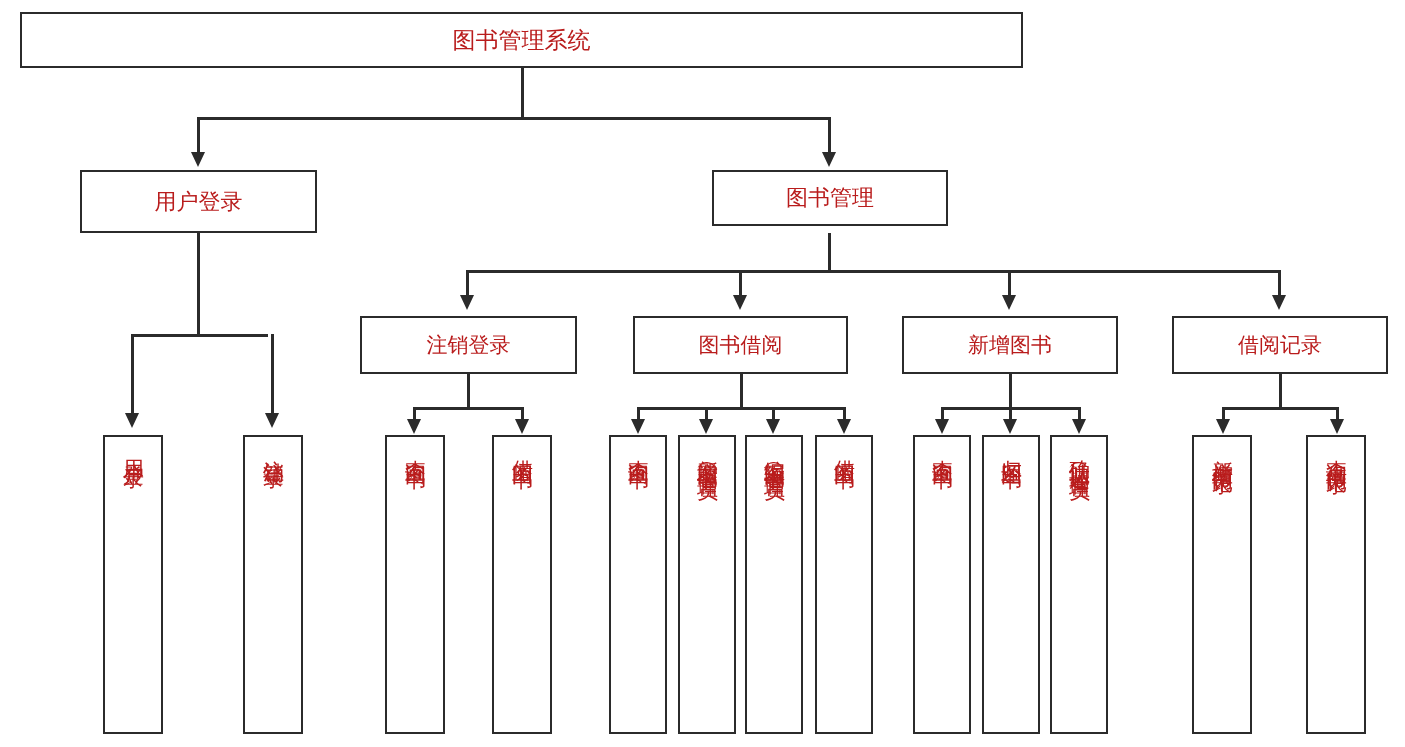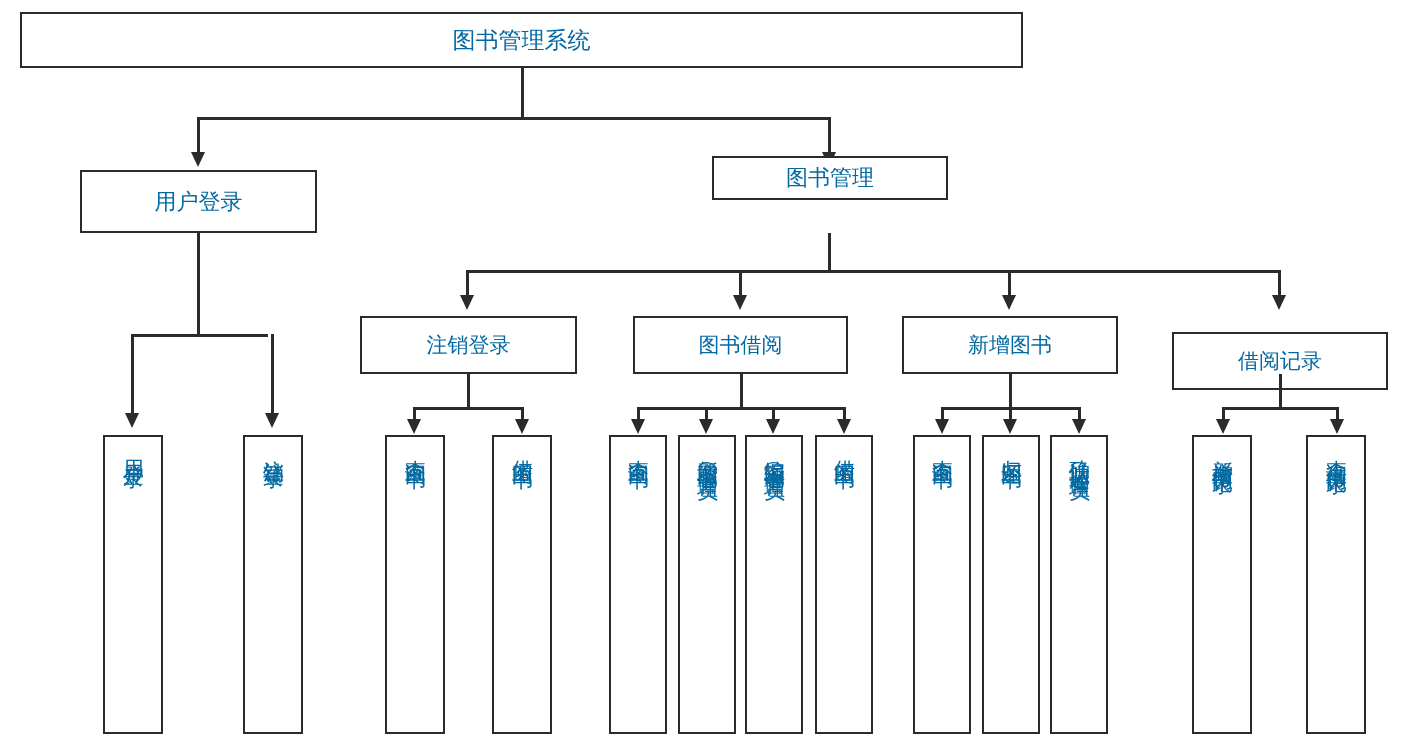--- a/index.html
+++ b/index.html
@@ -19,21 +19,21 @@
   }
   
   .node {
     position: absolute;
     box-sizing: border-box;
     border: 2.5px solid #2b2b2b;
     background: #ffffff;
     display: flex;
     align-items: center;
     justify-content: center;
-    color: #0369a1;
+    color: #b91c1c;
     text-align: right;
   }
   .node.root   { font-size: 23px; }
   .node.lvl2   { font-size: 22px; }
   .node.lvl3   { font-size: 21px; }
   .node-label {
     line-height: 1.15;
     white-space: nowrap;
   }
   
@@ -89,21 +89,21 @@
 
   <div class="vline" style="left:197px; top:117px; height:36px;"></div>
   <div class="arrow" style="left:191px; top:152px;"></div>
   <div class="vline" style="left:828px; top:117px; height:36px;"></div>
   <div class="arrow" style="left:822px; top:152px;"></div>
 
   <div class="node lvl2" style="left:80px; top:170px; width:237px; height:63px;">
     <span class="node-label">用户登录</span>
   </div>
 
-  <div class="node lvl2" style="left:712px; top:156px; width:236px; height:44px;">
+  <div class="node lvl2" style="left:712px; top:170px; width:236px; height:56px;">
     <span class="node-label">图书管理</span>
   </div>
 
   <div class="vline" style="left:197px; top:233px; height:102px;"></div>
   <div class="hline" style="left:131px; top:334px; width:137px;"></div>
   <div class="vline" style="left:131px; top:334px; height:80px;"></div>
   <div class="arrow" style="left:125px; top:413px;"></div>
   <div class="vline" style="left:271px; top:334px; height:80px;"></div>
   <div class="arrow" style="left:265px; top:413px;"></div>
 
@@ -120,21 +120,21 @@
 
   <div class="node lvl3" style="left:360px; top:316px; width:217px; height:58px;">
     <span class="node-label">注销登录</span>
   </div>
   <div class="node lvl3" style="left:633px; top:316px; width:215px; height:58px;">
     <span class="node-label">图书借阅</span>
   </div>
   <div class="node lvl3" style="left:902px; top:316px; width:216px; height:58px;">
     <span class="node-label">新增图书</span>
   </div>
-  <div class="node lvl3" style="left:1172px; top:332px; width:216px; height:58px;">
+  <div class="node lvl3" style="left:1172px; top:316px; width:216px; height:58px;">
     <span class="node-label">借阅记录</span>
   </div>
 
   <div class="vline" style="left:467px; top:374px; height:34px;"></div>
   <div class="hline" style="left:413px; top:407px; width:110px;"></div>
   <div class="vline" style="left:413px; top:407px; height:13px;"></div>
   <div class="arrow" style="left:407px; top:419px;"></div>
   <div class="vline" style="left:521px; top:407px; height:13px;"></div>
   <div class="arrow" style="left:515px; top:419px;"></div>
 

